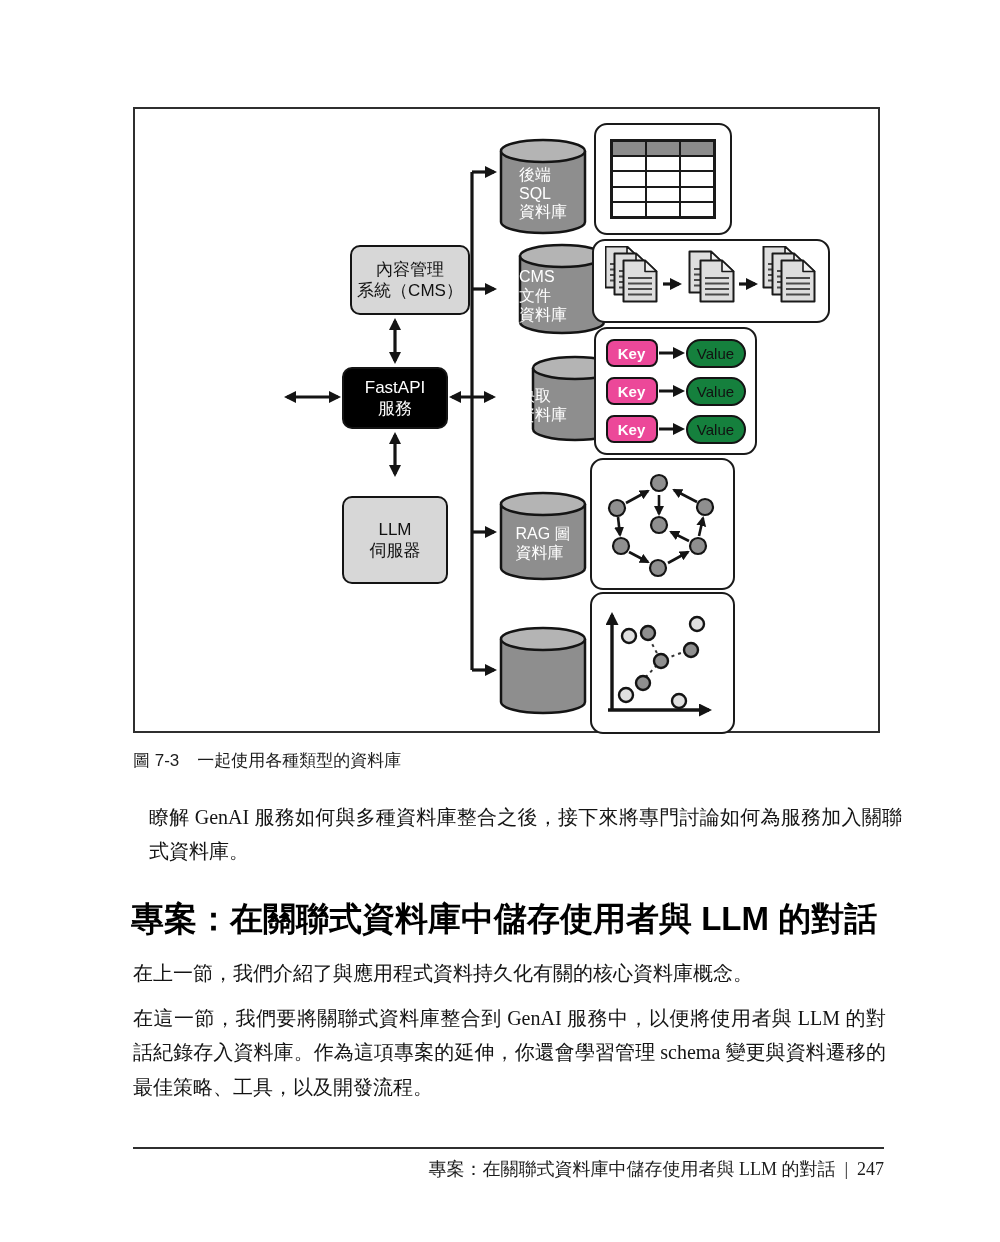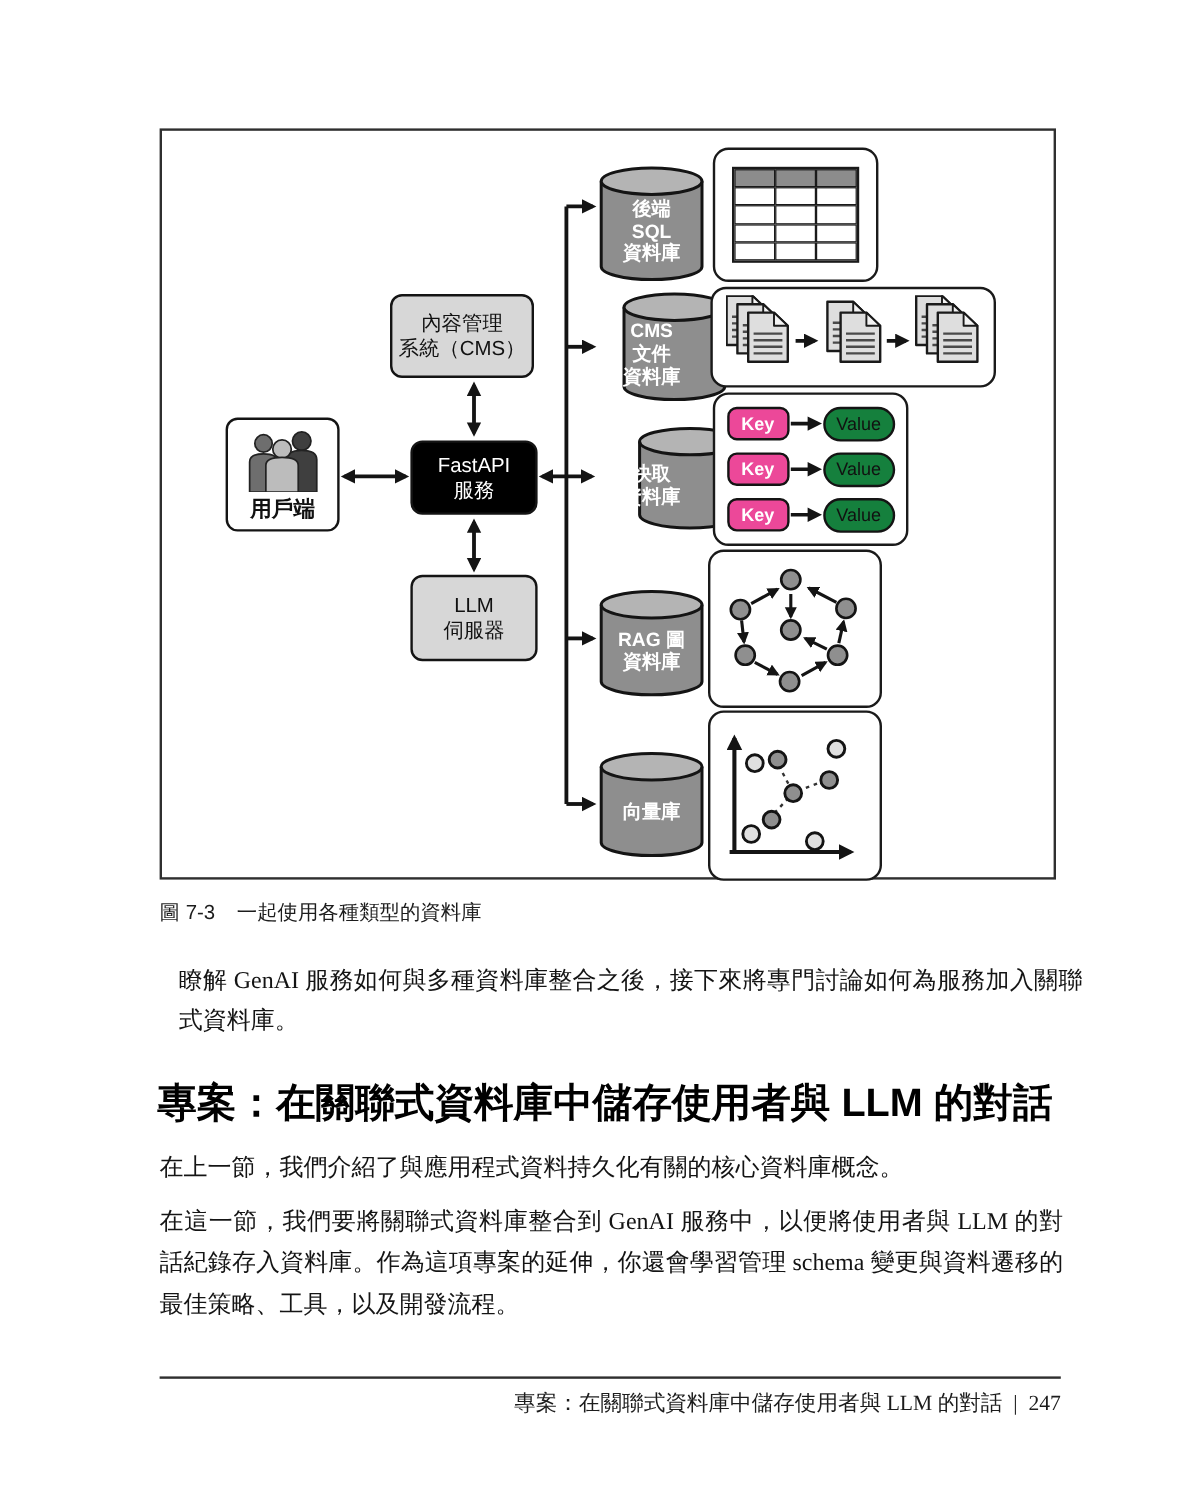--- a/index.html
+++ b/index.html
@@ -29,23 +29,23 @@
     display:flex; flex-direction:column; align-items:center; justify-content:flex-end;
     padding-bottom:5px;
   }
   .client-label {
     font-family:"Liberation Sans","DejaVu Sans",sans-serif; font-weight:bold;
     font-size:18px; color:#111; margin-top:2px;
   }
   .cylinder { position:absolute; left:364px; width:88px; }
   .cyl-label {
     position:absolute; left:0; right:0; top:22px; bottom:6px;
-    display:flex; align-items:center; justify-content:center; text-align:center;
+    display:flex; align-items:center; justify-content:center; text-align:left;
     color:#fff; font-family:"Liberation Sans","DejaVu Sans",sans-serif;
-    font-weight:bold; font-size:16px; line-height:1.18; white-space:pre-line;
+    font-weight:normal; font-size:16px; line-height:1.18; white-space:pre-line;
   }
   .panel {
     position:absolute; background:#fff; border:2.5px solid #1a1a1a; border-radius:13px;
     display:flex; align-items:center; justify-content:center;
   }
   
   .grid-table {
     display:grid; grid-template-columns:repeat(3,1fr); grid-template-rows:repeat(5,1fr);
     width:106px; height:80px; border:2.5px solid #1a1a1a; background:#fff;
   }
@@ -113,41 +113,28 @@
 
       <polyline points="337,63 337,561"></polyline>
 
       <line x1="337" y1="63" x2="359" y2="63" marker-end="url(#ah)"></line>
       <line x1="337" y1="180" x2="359" y2="180" marker-end="url(#ah)"></line>
       <line x1="337" y1="423" x2="359" y2="423" marker-end="url(#ah)"></line>
       <line x1="337" y1="561" x2="359" y2="561" marker-end="url(#ah)"></line>
     </g>
   </svg>
 
-  <div class="client-box">
-    <svg width="62" height="54" viewBox="0 0 64 56">
-      <g stroke="#222" stroke-width="1.5">
-        <circle cx="48" cy="12" r="8" fill="#3f3f3f"></circle>
-        <path d="M35,56 V28 Q35,20 48,20 Q61,20 61,28 V56 Z" fill="#3f3f3f"></path>
-        <circle cx="15" cy="14" r="7.5" fill="#6e6e6e"></circle>
-        <path d="M3,56 V30 Q3,23 15,23 Q27,23 27,30 V56 Z" fill="#6e6e6e"></path>
-        <circle cx="31" cy="19" r="8" fill="#bcbcbc"></circle>
-        <path d="M17,56 V33 Q17,26 31,26 Q45,26 45,33 V56 Z" fill="#bcbcbc"></path>
-      </g>
-    </svg>
-    <div class="client-label">用戶端</div>
-  </div>
-
-  <div class="node-box light-box" style="left:190px; top:136px; width:120px; height:70px;">內容管理
+
+  <div class="node-box light-box" style="left:215px; top:136px; width:120px; height:70px;">內容管理
 系統（CMS）</div>
 
   <div class="node-box dark-box" style="left:207px; top:258px; width:106px; height:62px;">FastAPI
 服務</div>
 
-  <div class="node-box light-box" style="left:207px; top:370px; width:106px; height:72px;">LLM
+  <div class="node-box light-box" style="left:207px; top:387px; width:106px; height:88px;">LLM
 伺服器</div>
 
   <div class="cylinder" style="top:28px; height:98px;">
     <svg width="88" height="98" viewBox="0 0 88 98">
       <path d="M2,14 L2,85 A42,11 0 0 0 86,85 L86,14" fill="#8e8e8e" stroke="#141414" stroke-width="2.5"></path>
       <ellipse cx="44" cy="14" rx="42" ry="11" fill="#b4b4b4" stroke="#141414" stroke-width="2.5"></ellipse>
     </svg>
     <div class="cyl-label">後端
 SQL
 資料庫</div>
@@ -179,21 +166,20 @@
     </svg>
     <div class="cyl-label">RAG 圖
 資料庫</div>
   </div>
 
   <div class="cylinder" style="top:516px; height:90px;">
     <svg width="88" height="90" viewBox="0 0 88 90">
       <path d="M2,14 L2,77 A42,11 0 0 0 86,77 L86,14" fill="#8e8e8e" stroke="#141414" stroke-width="2.5"></path>
       <ellipse cx="44" cy="14" rx="42" ry="11" fill="#b4b4b4" stroke="#141414" stroke-width="2.5"></ellipse>
     </svg>
-    <div class="cyl-label">向量庫</div>
   </div>
 
   <div class="panel" style="left:459px; top:14px; width:138px; height:112px;">
     <div class="grid-table">
       <div class="hd"></div>
         <div class="hd"></div>
         <div class="hd"></div>
       <div></div>
         <div></div>
         <div></div>

